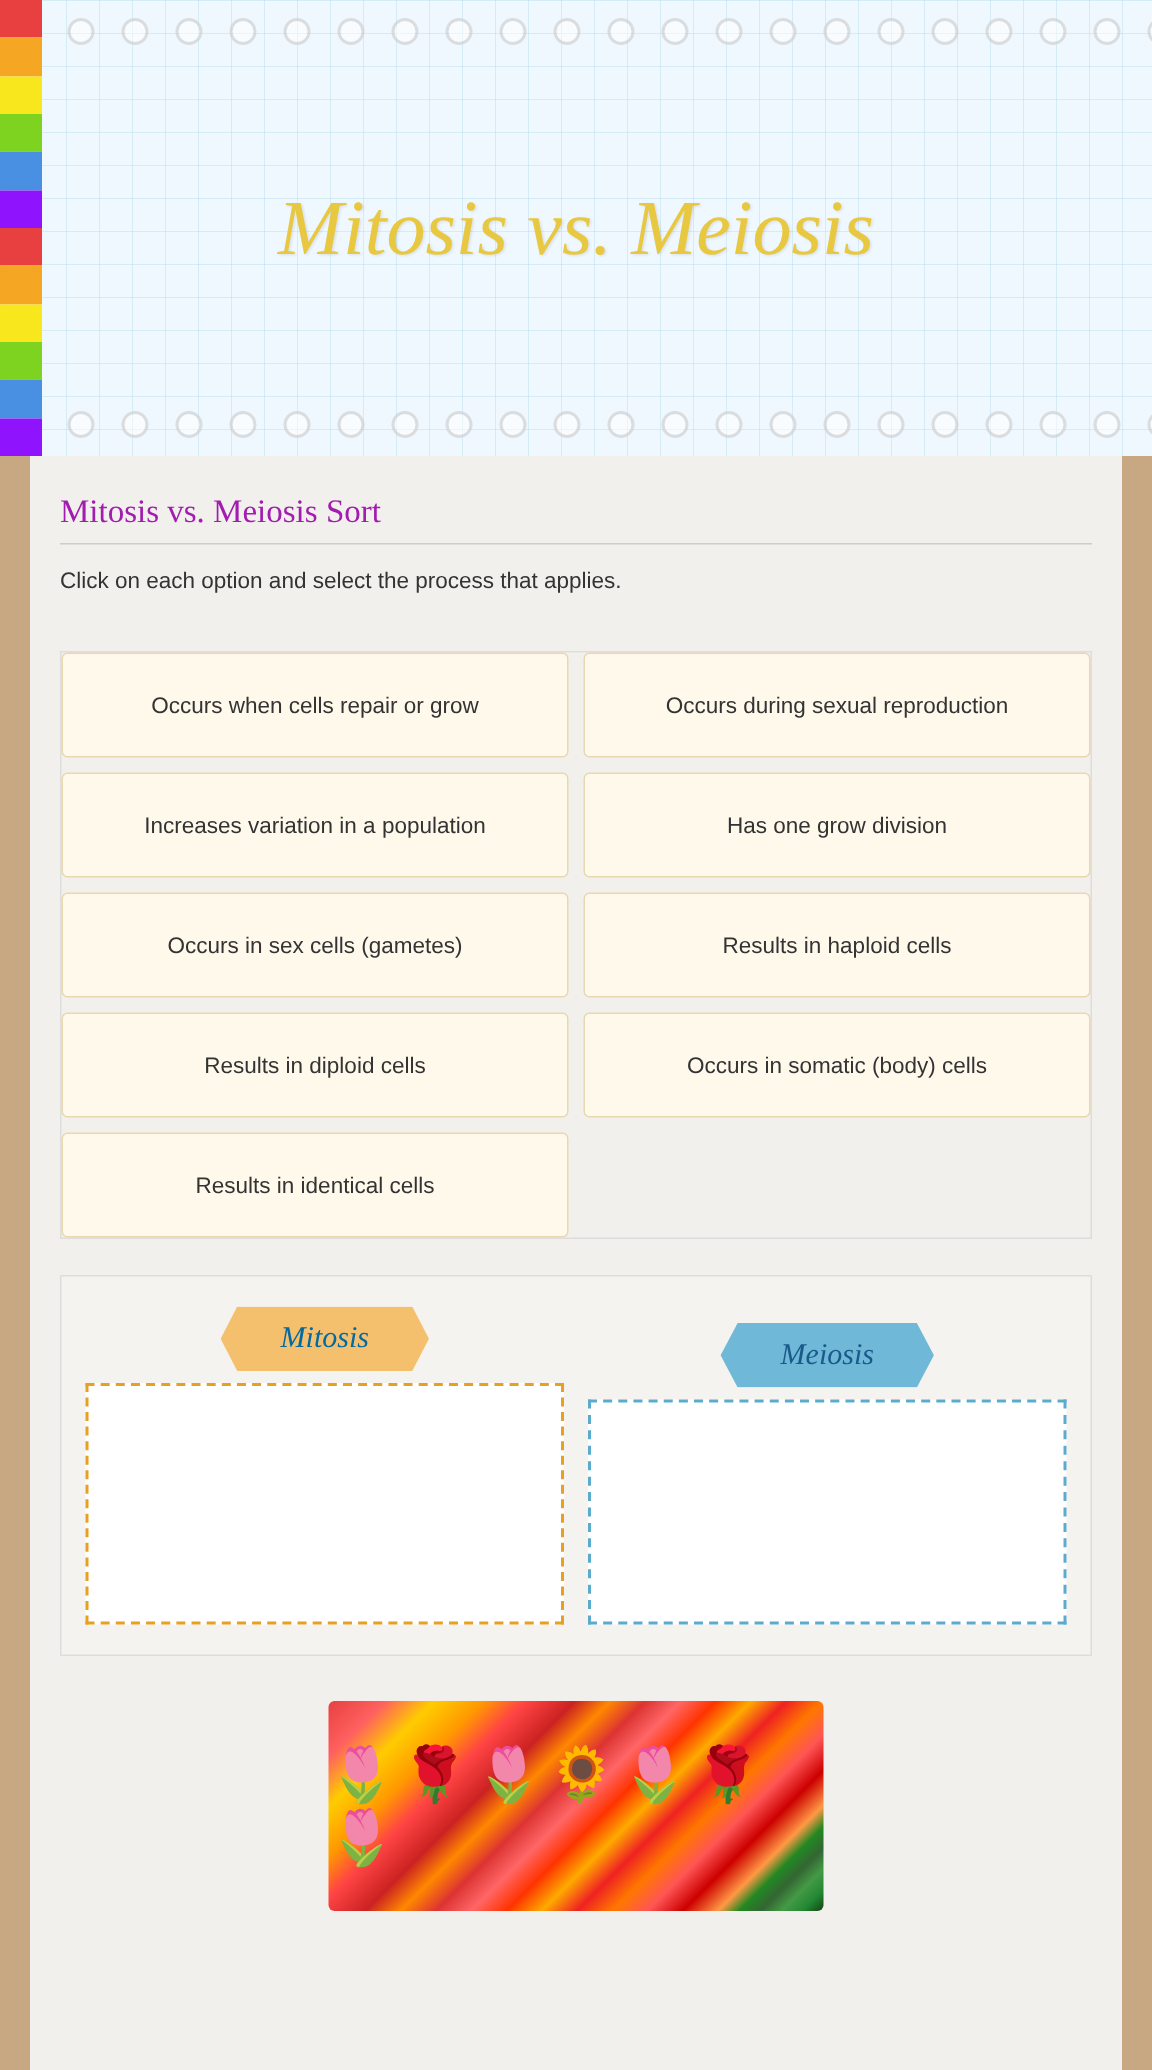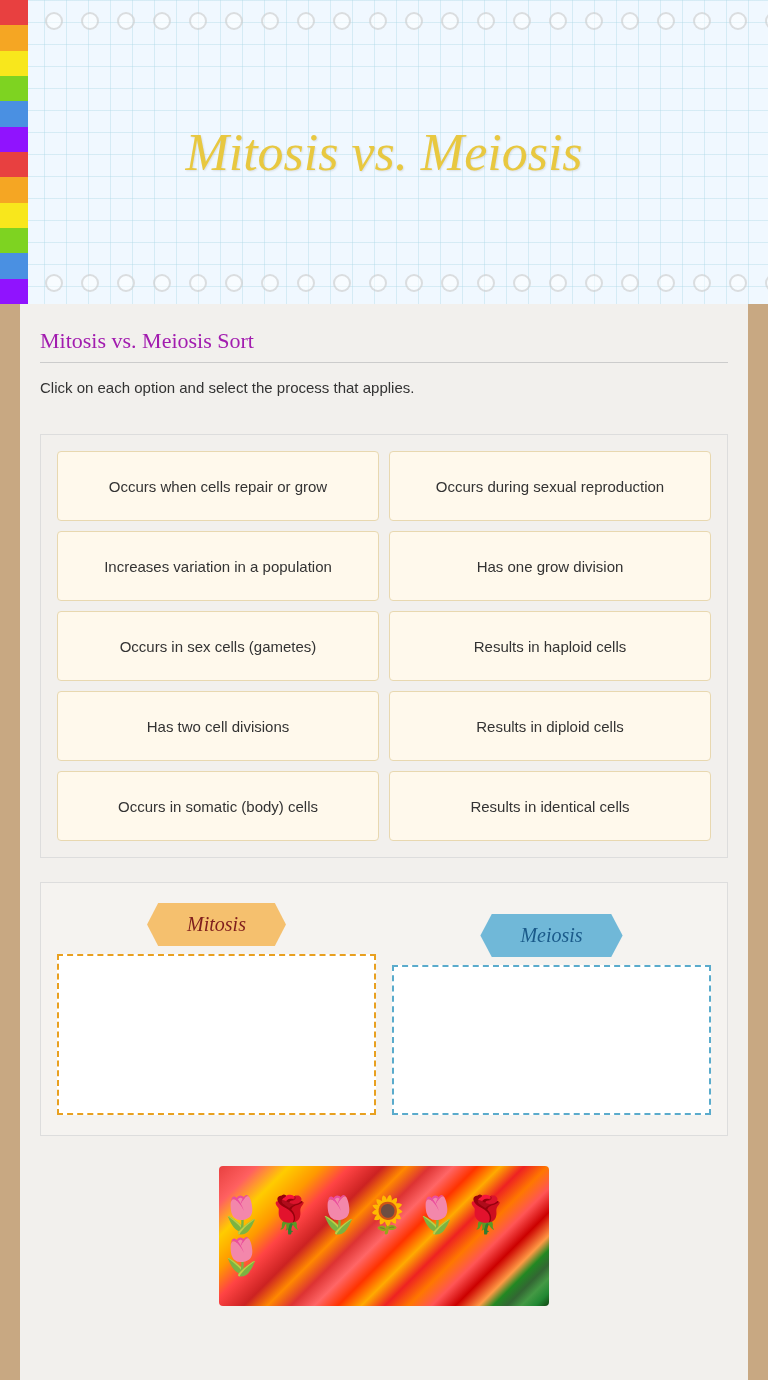--- a/index.html
+++ b/index.html
@@ -99,21 +99,20 @@
       font-size: 15px;
       color: #333;
       margin-bottom: 38px;
       font-family: Arial, sans-serif;
     }
 
     
     .cards-container {
       border: 1px solid #ddd;
       background: #f2f0ed;
-      padding: 16px;
       margin-bottom: 24px;
     }
 
     .cards-grid {
       display: grid;
       grid-template-columns: 1fr 1fr;
       gap: 10px;
     }
 
     .sort-card {
@@ -152,21 +151,21 @@
 
     .drop-zone-label {
       position: relative;
       margin-bottom: 8px;
       z-index: 1;
     }
 
     
     .ribbon-mitosis {
       background: #f5c06e;
-      color: #7f1d1d;
+      color: #0369a1;
       font-size: 20px;
       padding: 10px 40px;
       font-style: italic;
       position: relative;
       clip-path: polygon(8% 0%, 92% 0%, 100% 50%, 92% 100%, 8% 100%, 0% 50%);
     }
 
     .ribbon-meiosis {
       background: #70b8d8;
       color: #1a5a8a;
@@ -323,21 +322,20 @@
       <p class="instruction-text">Click on each option and select the process that applies.</p>
 
       <div class="cards-container">
         <div class="cards-grid" id="cards-grid">
             <div class="sort-card">Occurs when cells repair or grow</div>
             <div class="sort-card">Occurs during sexual reproduction</div>
             <div class="sort-card">Increases variation in a population</div>
             <div class="sort-card">Has one grow division</div>
             <div class="sort-card">Occurs in sex cells (gametes)</div>
             <div class="sort-card">Results in haploid cells</div>
-            <div class="sort-card">Has two cell divisions</div>
             <div class="sort-card">Results in diploid cells</div>
             <div class="sort-card">Occurs in somatic (body) cells</div>
             <div class="sort-card">Results in identical cells</div>
           </div>
       </div>
 
       <div class="drop-zones-container">
 
         <div class="drop-zone-wrapper">
           <div class="drop-zone-label">

